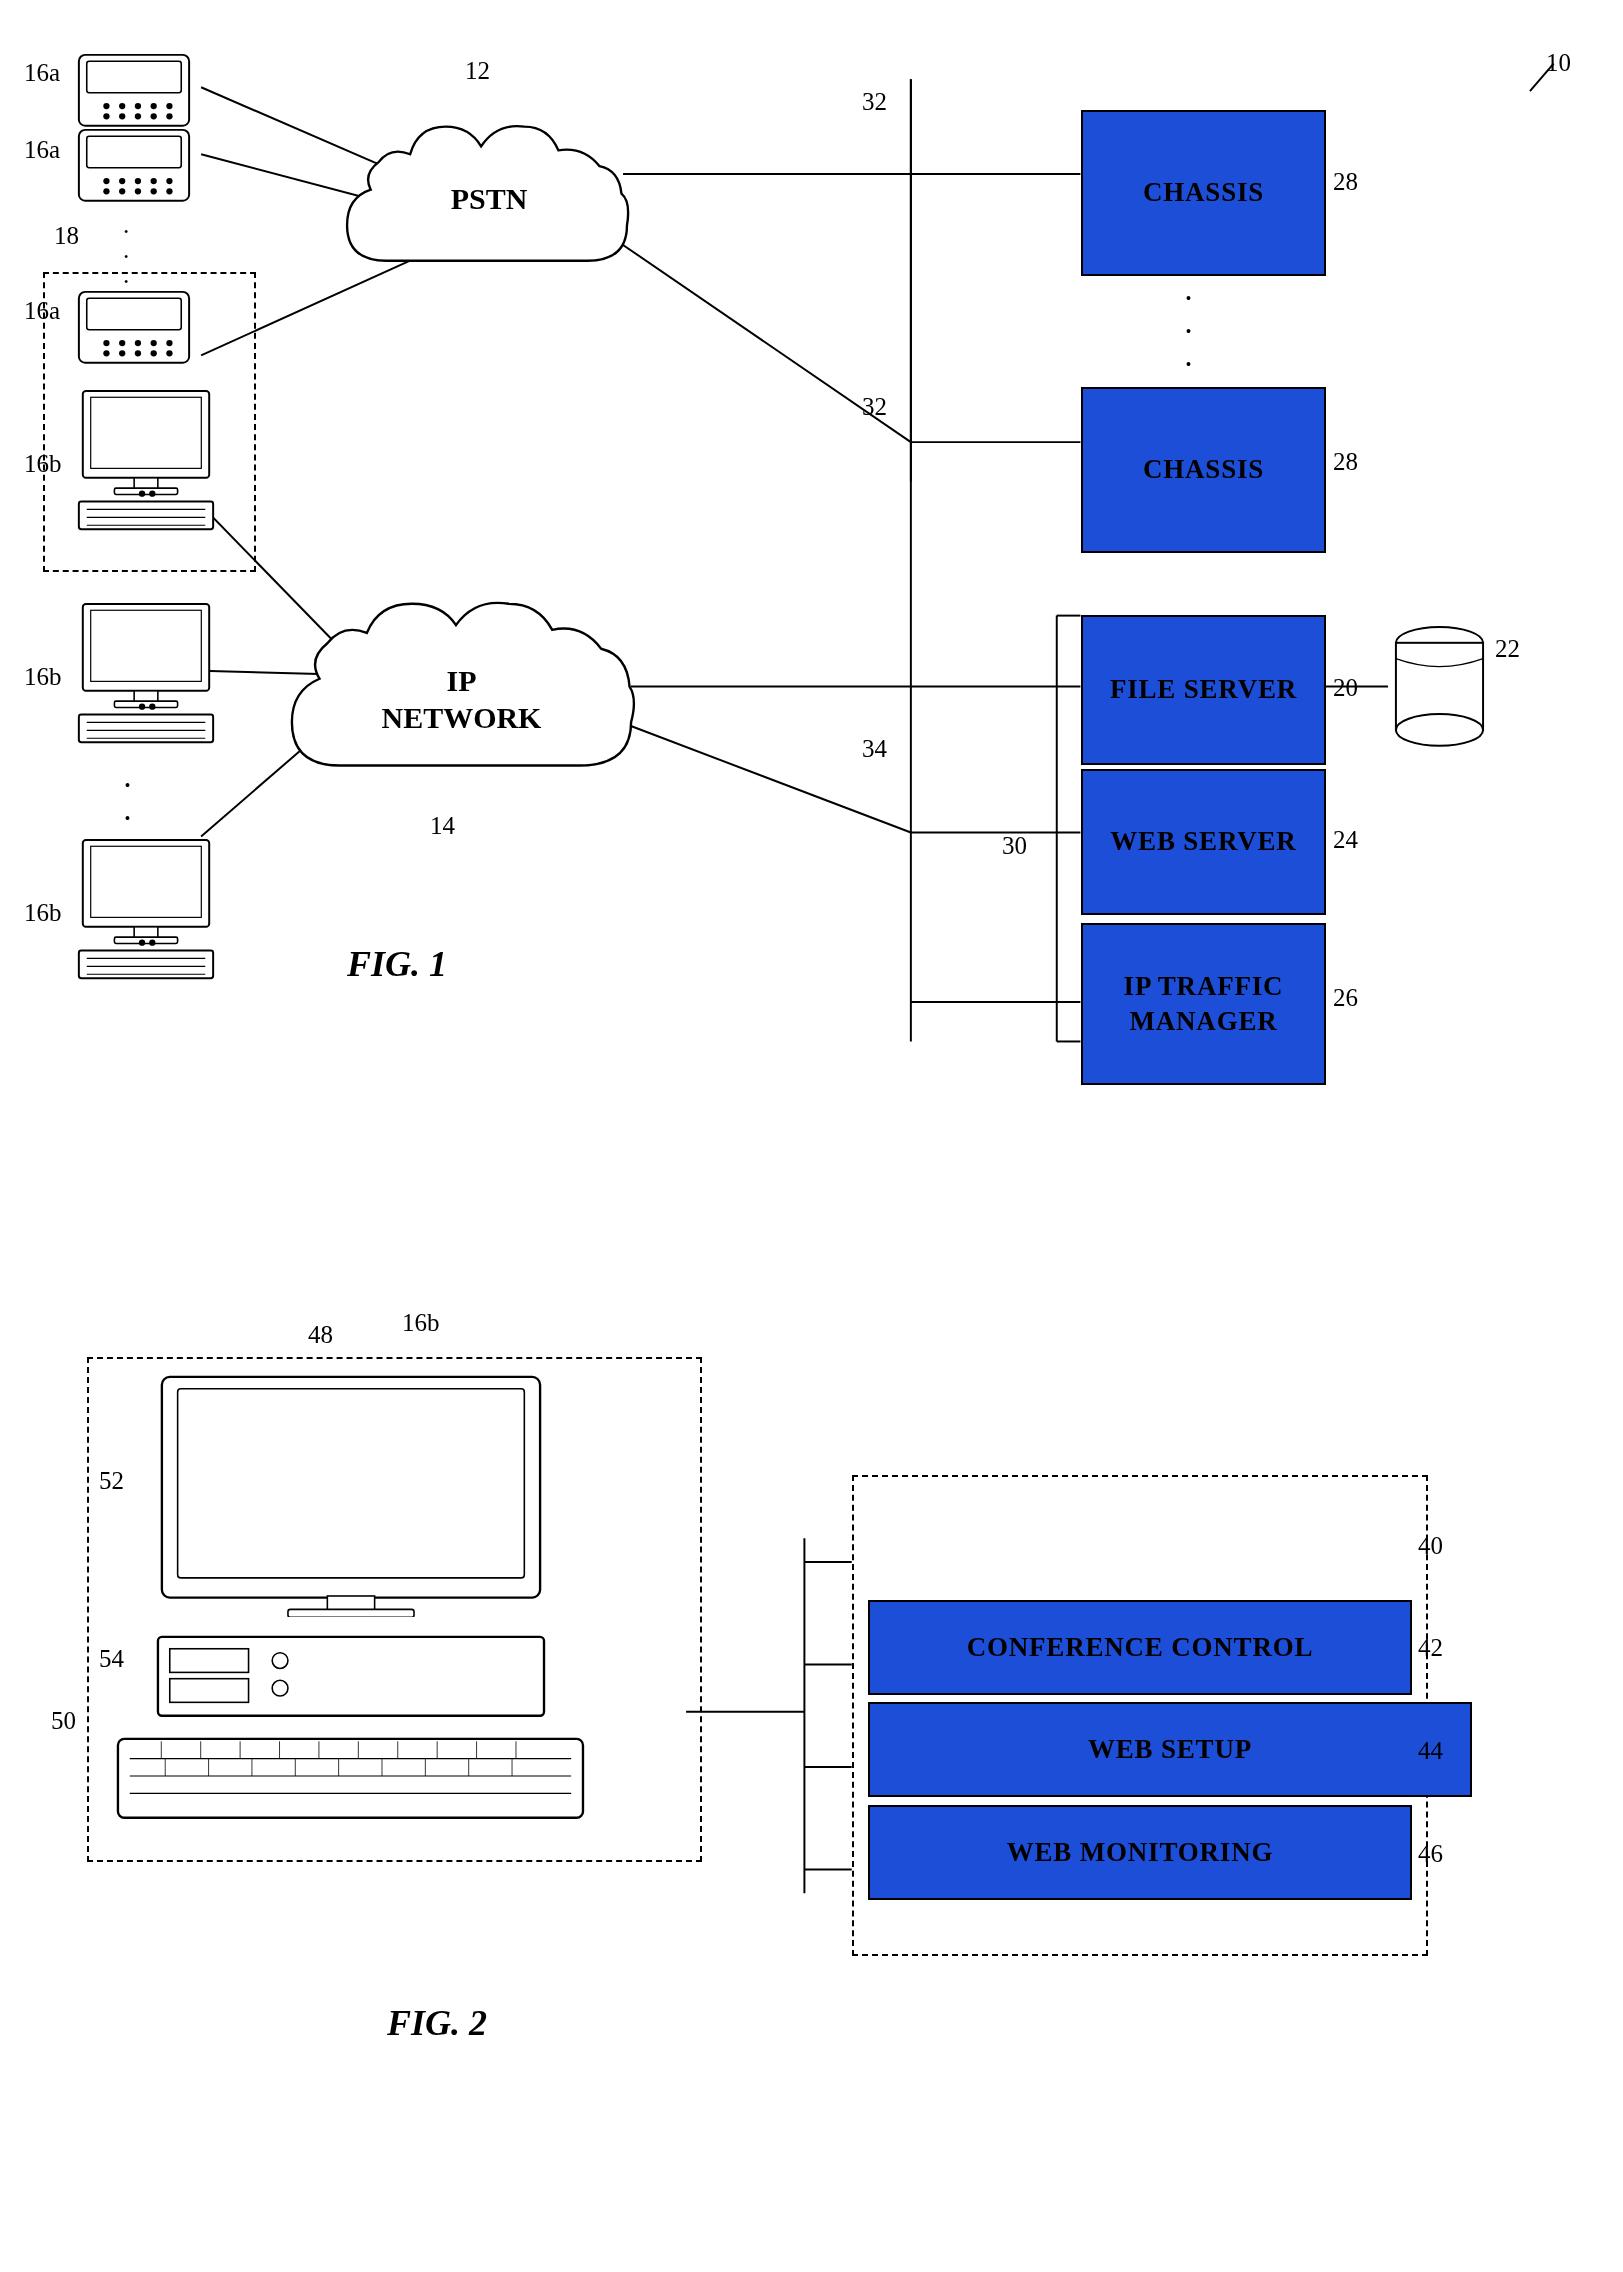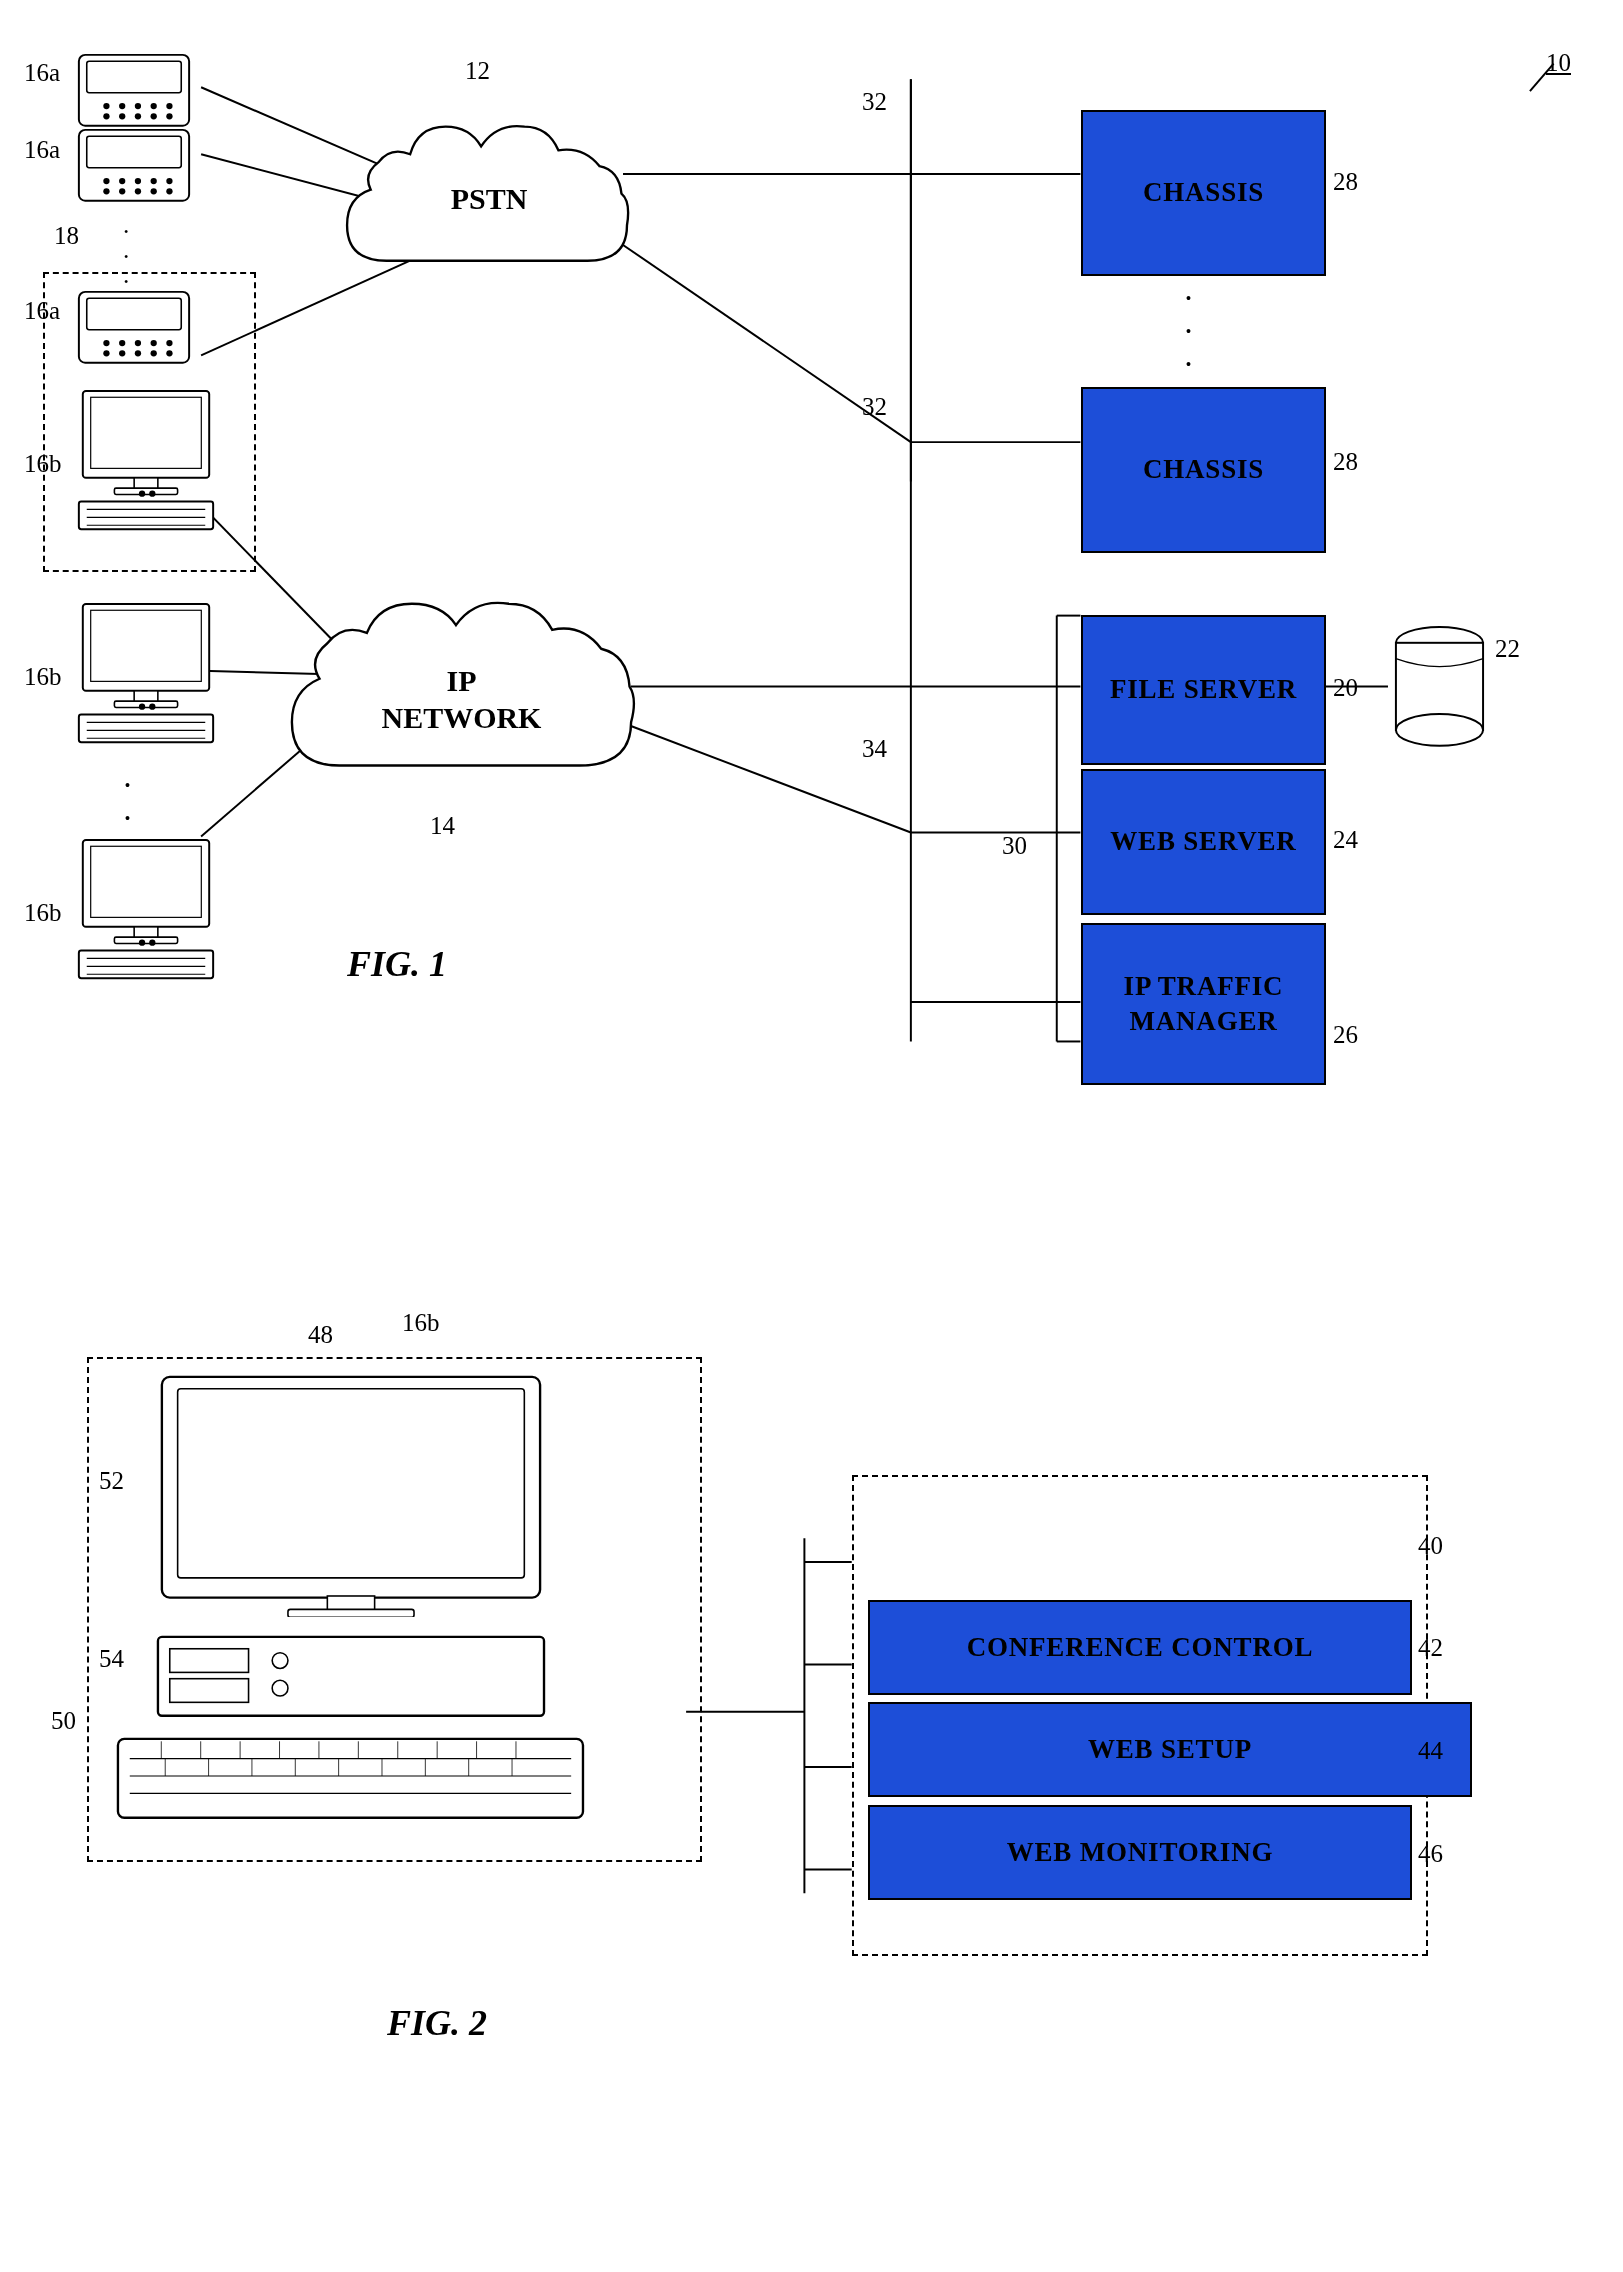--- a/index.html
+++ b/index.html
@@ -153,21 +153,21 @@
 
     <line x1="1020" y1="1950" x2="1020" y2="2400" stroke="#000" stroke-width="2.5"></line>
 
     <line x1="1020" y1="1980" x2="1080" y2="1980" stroke="#000" stroke-width="2.5"></line>
     <line x1="1020" y1="2110" x2="1080" y2="2110" stroke="#000" stroke-width="2.5"></line>
     <line x1="1020" y1="2240" x2="1080" y2="2240" stroke="#000" stroke-width="2.5"></line>
     <line x1="1020" y1="2370" x2="1080" y2="2370" stroke="#000" stroke-width="2.5"></line>
 
   </svg>
 
-  <span class="ref-label" style="top:49px; left:1546px;text-decoration:underline;">10</span>
+  <span class="ref-label" style="top:49px; left:1546px;">10</span>
 
   <div class="cloud" style="top:103px; left:339px; width:300px; height:205px;">
     <svg viewBox="0 0 380 260" xmlns="http://www.w3.org/2000/svg">
 
       <path d="M 60 200
                Q 10 200 10 155
                Q 10 120 40 110
                Q 30 90 50 75
                Q 65 55 90 65
                Q 100 30 135 30
@@ -370,21 +370,21 @@
   <div class="box" style="top:769px; left:1081px; width:245px; height:146px;">
     <span>WEB
 SERVER</span>
   </div>
   <span class="ref-label" style="top:826px; left:1333px;">24</span>
 
   <div class="box" style="top:923px; left:1081px; width:245px; height:162px;">
     <span style="white-space:pre-line;">IP TRAFFIC
 MANAGER</span>
   </div>
-  <span class="ref-label" style="top:1021px; left:1333px;">26</span>
+  <span class="ref-label" style="top:984px; left:1333px;">26</span>
 
   <span class="ref-label" style="top:88px; left:862px;">32</span>
   <span class="ref-label" style="top:393px; left:862px;">32</span>
   <span class="ref-label" style="top:735px; left:862px;">34</span>
   <span class="ref-label" style="top:832px; left:1002px;">30</span>
 
   <div class="fig-label" style="top:943px; left:347px;">
     <span>FIG. 1</span>
   </div>
 

